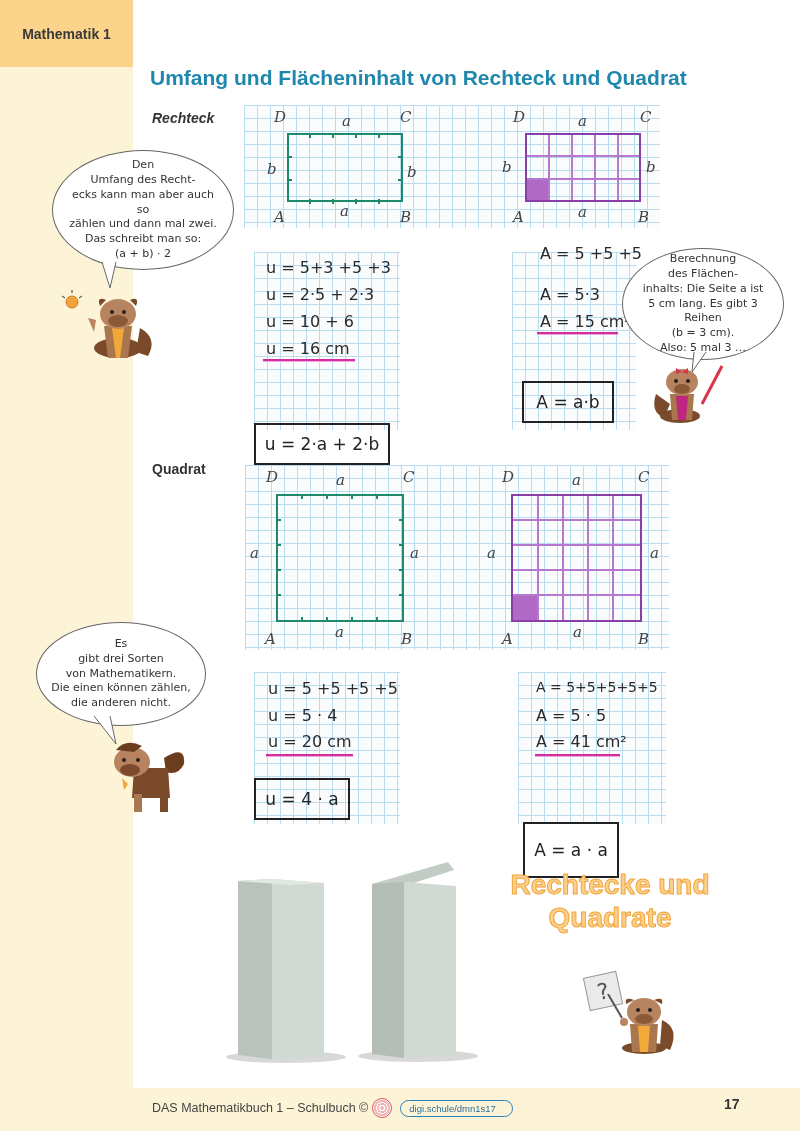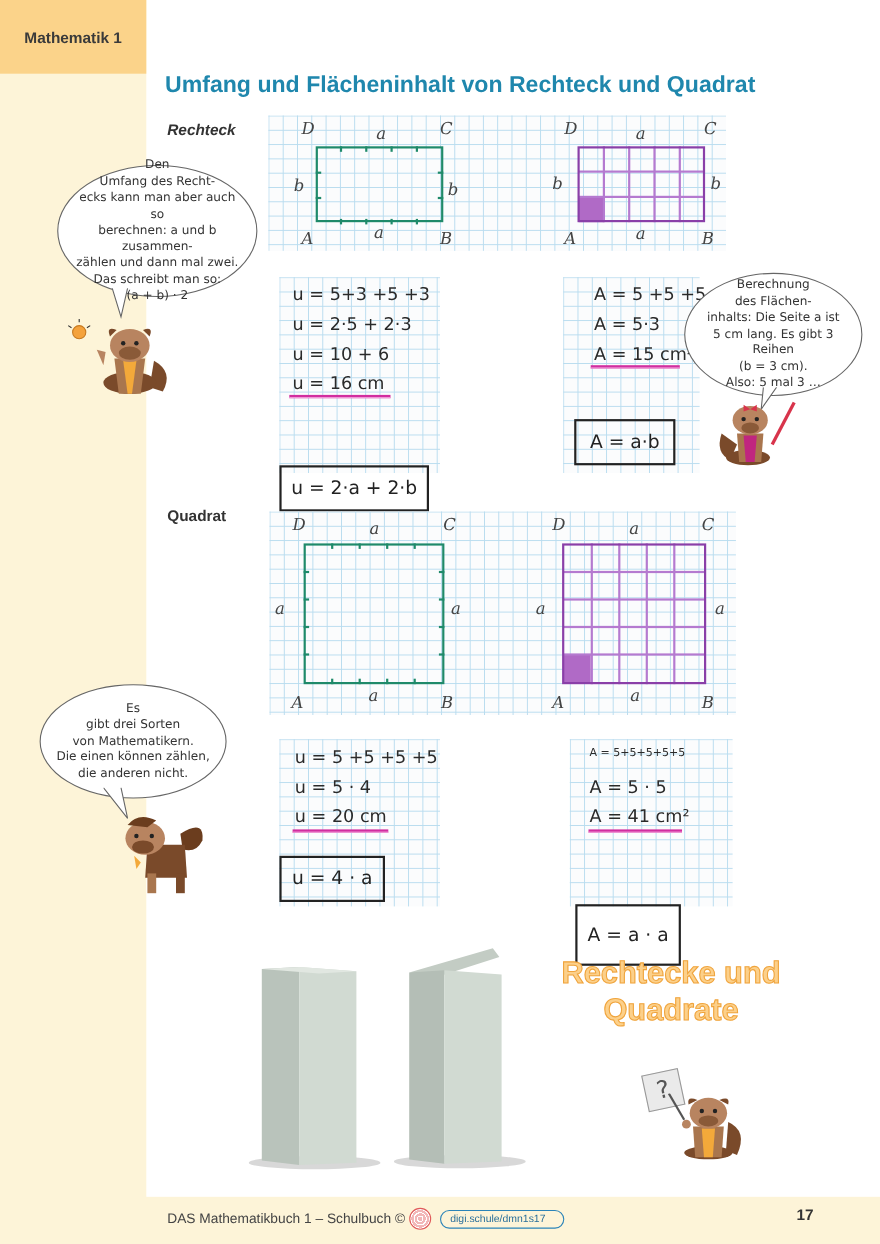--- a/index.html
+++ b/index.html
@@ -87,21 +87,21 @@
 
 <div class="grid-paper" style="left:254px;top:252px;width:146px;height:178px;"></div>
 <div class="eq-line" style="left:266px;top:258px;">u = 5+3 +5 +3</div>
 <div class="eq-line" style="left:266px;top:285px;">u = 2·5 + 2·3</div>
 <div class="eq-line" style="left:266px;top:312px;">u = 10 + 6</div>
 <div class="eq-line" style="left:266px;top:339px;">u = 16 cm</div>
 <div class="underline-pink" style="left:263px;top:359px;width:92px;"></div>
 <div class="formula-box" style="left:254px;top:383px;width:136px;height:42px;margin-top:40px;">u = 2·a + 2·b</div>
 
 <div class="grid-paper" style="left:512px;top:252px;width:124px;height:178px;"></div>
-<div class="eq-line" style="left:540px;top:258px;">A = 5 +5 +5</div>
+<div class="eq-line" style="left:540px;top:244px;">A = 5 +5 +5</div>
 <div class="eq-line" style="left:540px;top:285px;">A = 5·3</div>
 <div class="eq-line" style="left:540px;top:312px;">A = 15 cm²</div>
 <div class="underline-pink" style="left:537px;top:332px;width:81px;"></div>
 <div class="formula-box" style="left:522px;top:381px;width:92px;height:42px;">A = a·b</div>
 
 <div class="section-label" style="left:152px;top:461px;">Quadrat</div>
 
 <div class="grid-paper" style="left:245px;top:465px;width:424px;height:185px;"></div>
 
 <div>
@@ -154,32 +154,31 @@
 </div>
 
 <div class="grid-paper" style="left:254px;top:672px;width:146px;height:152px;"></div>
 <div class="eq-line" style="left:268px;top:679px;">u = 5 +5 +5 +5</div>
 <div class="eq-line" style="left:268px;top:706px;">u = 5 · 4</div>
 <div class="eq-line" style="left:268px;top:732px;">u = 20 cm</div>
 <div class="underline-pink" style="left:266px;top:754px;width:87px;"></div>
 <div class="formula-box" style="left:254px;top:778px;width:96px;height:42px;">u = 4 · a</div>
 
 <div class="grid-paper" style="left:518px;top:672px;width:148px;height:152px;"></div>
-<div class="eq-line" style="left:536px;top:679px;font-size:10px;">A = 5+5+5+5+5</div>
+<div class="eq-line" style="left:536px;top:679px;font-size:14px;">A = 5+5+5+5+5</div>
 <div class="eq-line" style="left:536px;top:706px;">A = 5 · 5</div>
 <div class="eq-line" style="left:536px;top:732px;">A = 41 cm²</div>
 <div class="underline-pink" style="left:535px;top:754px;width:85px;"></div>
 <div class="formula-box" style="left:523px;top:822px;width:96px;height:56px;">A = a · a</div>
 
 <div class="bubble" style="left:52px;top:150px;width:182px;height:120px;">
   <div>
     <span>Den</span>
     <span>Umfang des Recht-</span>
     <span>ecks kann man aber auch so</span>
-    <span>berechnen: a und b zusammen-</span>
     <span>zählen und dann mal zwei.</span>
     <span>Das schreibt man so:</span>
     <span>(a + b) · 2</span>
   </div>
 </div>
 <svg style="position:absolute;left:100px;top:262px;" width="20" height="30">
     <path d="M2 0 L10 26 L16 0" fill="#fff" stroke="#666" stroke-width="1"></path>
   </svg>
 
 <div class="bubble" style="left:622px;top:248px;width:162px;height:112px;">

